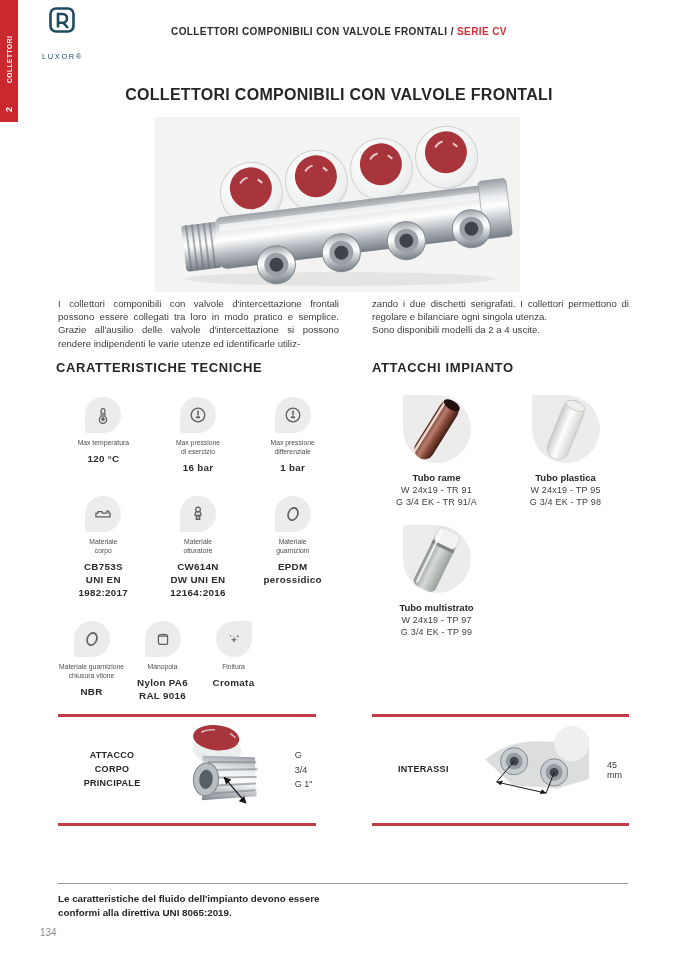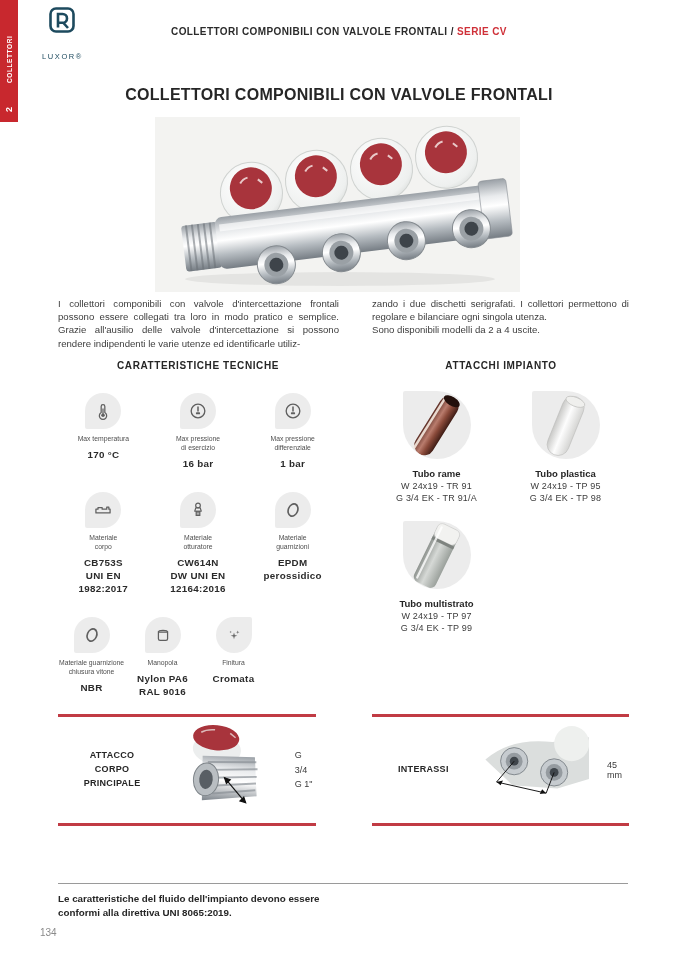--- a/index.html
+++ b/index.html
@@ -27,21 +27,21 @@
   .photo{position:absolute;left:155px;top:117px;width:365px;height:175px;background:#f3f3f1;}
   
   .intro-l{position:absolute;left:58px;top:297px;width:281px;font-size:9.6px;
     line-height:1.38;text-align:justify;color:#3d3d3d;}
   .intro-r{position:absolute;left:372px;top:297px;width:257px;font-size:9.6px;
     line-height:1.38;color:#3d3d3d;}
   .intro-r p{margin:0;text-align:justify;}
   .intro-r p+p{text-align:left;}
   
   .tech{position:absolute;left:56px;top:360px;width:284px;}
-  .sec-title{text-align:center;font-size:10px;font-weight:800;letter-spacing:.6px;color:#262626;}
+  .sec-title{text-align:left;font-size:13px;font-weight:800;letter-spacing:.6px;color:#262626;}
   .tech-grid{display:grid;margin-top:22px;}
   .g3{grid-template-columns:repeat(3,1fr);}
   .g4{grid-template-columns:repeat(4,1fr);}
   .tech-item{display:flex;flex-direction:column;align-items:center;text-align:center;}
   .blob{width:36px;height:36px;background:#ececec;border-radius:50% 50% 50% 2px;
     display:flex;align-items:center;justify-content:center;}
   .blob.tr{border-radius:50% 2px 50% 50%;}
   .t-label{margin-top:6px;font-size:6.8px;color:#4f4f4f;line-height:1.3;white-space:pre-line;}
   .t-value{margin-top:4px;font-size:9.8px;font-weight:600;letter-spacing:.3px;color:#2b2b2b;
     line-height:1.35;white-space:pre-line;}
@@ -168,21 +168,21 @@
     <div class="tech-grid g3">
       <div class="tech-item">
         <div class="blob">
           <svg width="20" height="20" viewBox="0 0 24 24">
             <path d="M9.8 13.8V6.5a2.2 2.2 0 0 1 4.4 0v7.3a4.4 4.4 0 1 1-4.4 0z" fill="none" stroke="#5f5f5f" stroke-width="1.5"></path>
             <circle cx="12" cy="17.2" r="2.1" fill="#5f5f5f"></circle>
               <line x1="12" y1="9" x2="12" y2="16" stroke="#5f5f5f" stroke-width="1.5"></line>
           </svg>
         </div>
         <div class="t-label">Max temperatura</div>
-        <div class="t-value">170 °C</div>
+        <div class="t-value">120 °C</div>
       </div>
       <div class="tech-item">
         <div class="blob">
           <svg width="20" height="20" viewBox="0 0 24 24">
             <circle cx="12" cy="12" r="8.2" fill="none" stroke="#5f5f5f" stroke-width="1.6"></circle>
             <line x1="12" y1="6.5" x2="12" y2="12.5" stroke="#5f5f5f" stroke-width="1.8"></line>
             <rect x="9.5" y="13.5" width="5" height="2.4" rx="1" fill="#5f5f5f"></rect>
           </svg>
         </div>
         <div class="t-label">Max pressione

